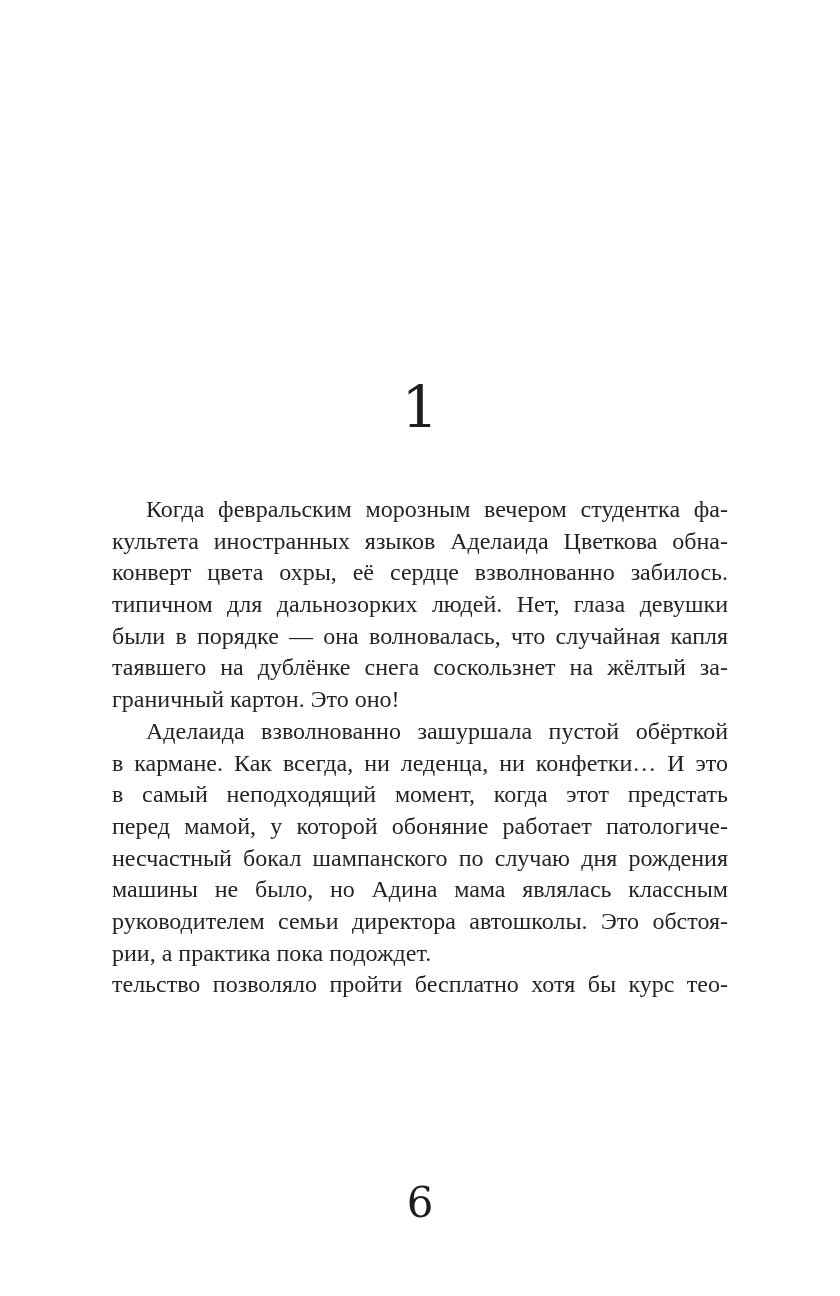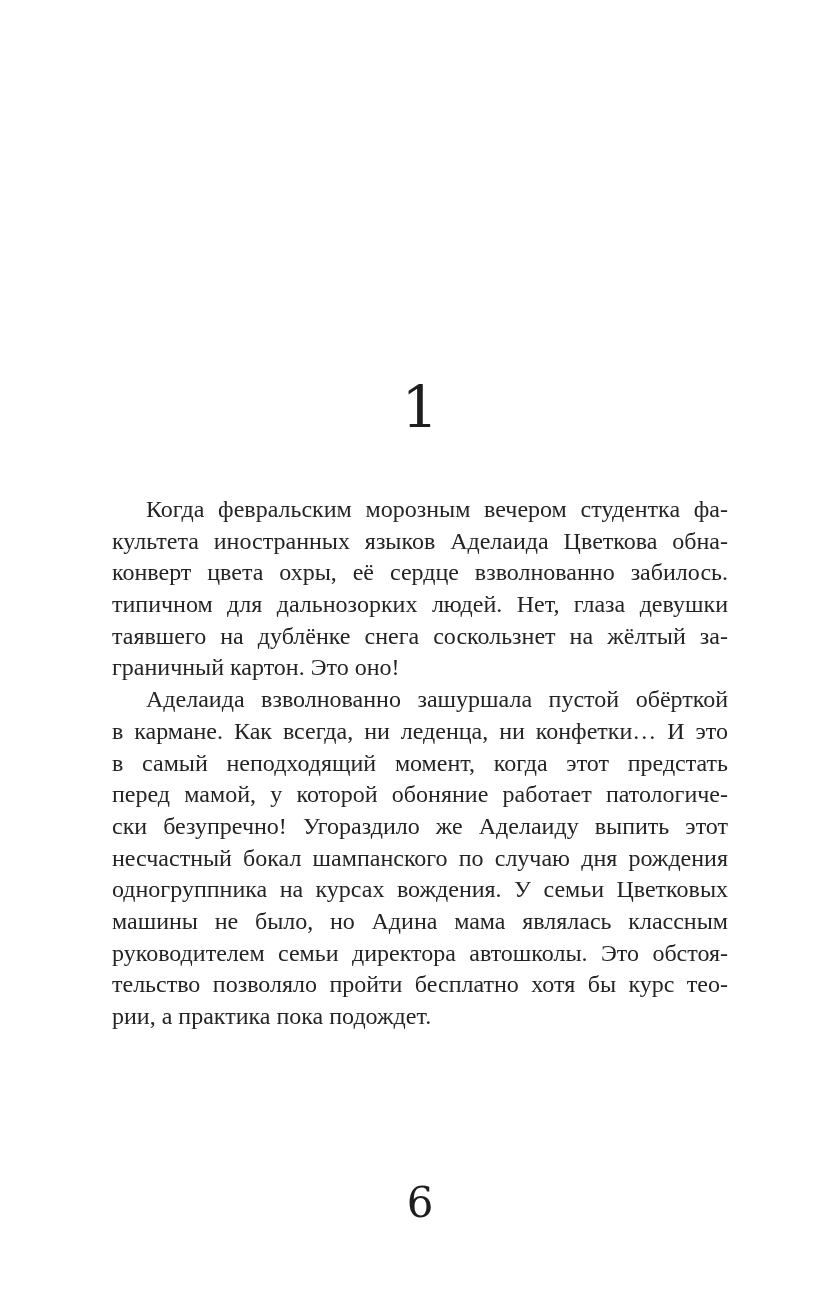--- a/index.html
+++ b/index.html
@@ -75,35 +75,34 @@
 
   <div class="chapter-number">1</div>
 
   <div class="text-block">
 
     <div class="paragraph">
       <div class="line indent">Когда февральским морозным вечером студентка фа-</div>
       <div class="line">культета иностранных языков Аделаида Цветкова обна-</div>
       <div class="line">конверт цвета охры, её сердце взволнованно забилось.</div>
       <div class="line">типичном для дальнозорких людей. Нет, глаза девушки</div>
+      <div class="line">были в порядке — она волновалась, что случайная капля</div>
       <div class="line">таявшего на дублёнке снега соскользнет на жёлтый за-</div>
       <div class="line last">граничный картон. Это оно!</div>
     </div>
 
     <div class="paragraph">
       <div class="line indent">Аделаида взволнованно зашуршала пустой обёрткой</div>
       <div class="line">в кармане. Как всегда, ни леденца, ни конфетки… И это</div>
       <div class="line">в самый неподходящий момент, когда этот предстать</div>
       <div class="line">перед мамой, у которой обоняние работает патологиче-</div>
-      <div class="line">ски безупречно! Угораздило же Аделаиду выпить этот</div>
       <div class="line">несчастный бокал шампанского по случаю дня рождения</div>
-      <div class="line">одногруппника на курсах вождения. У семьи Цветковых</div>
       <div class="line">машины не было, но Адина мама являлась классным</div>
       <div class="line">руководителем семьи директора автошколы. Это обстоя-</div>
+      <div class="line last">рии, а практика пока подождет.</div>
       <div class="line">тельство позволяло пройти бесплатно хотя бы курс тео-</div>
-      <div class="line last">рии, а практика пока подождет.</div>
     </div>
 
   </div>
 
   <div class="folio">6</div>
 
 </div>
 
 </body></html>

